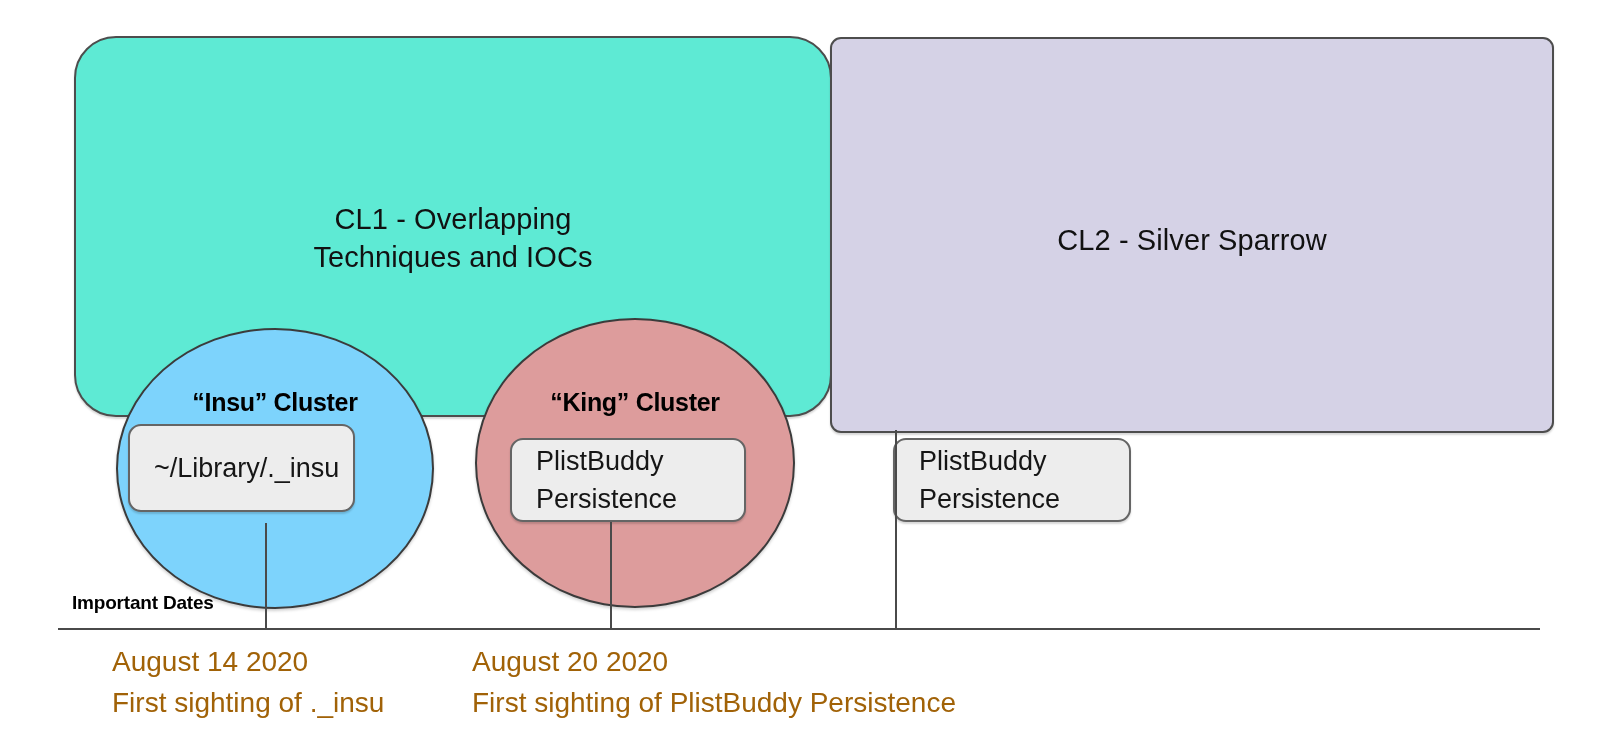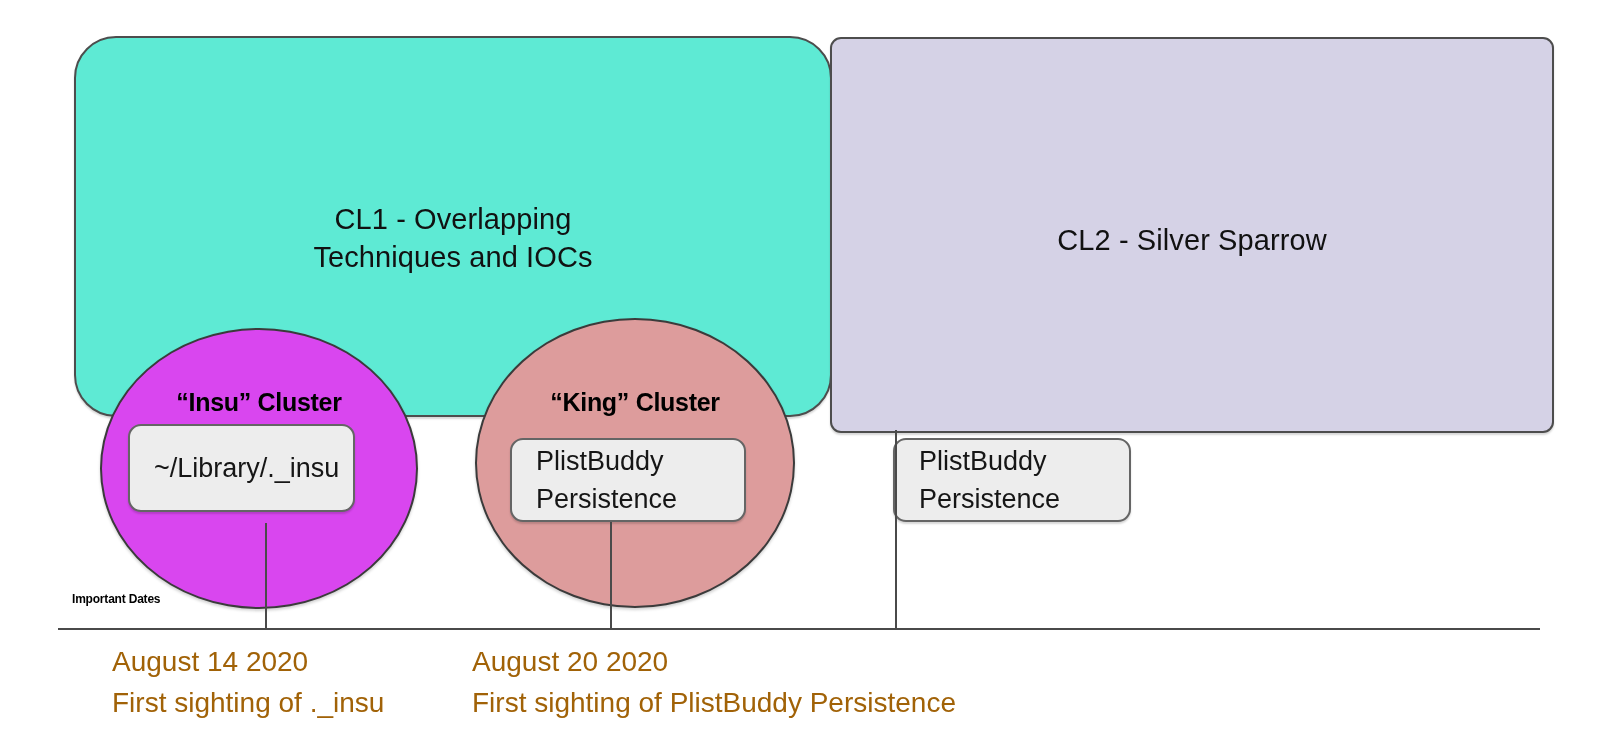--- a/index.html
+++ b/index.html
@@ -58,25 +58,25 @@
 
   
   .circle {
     position: absolute;
     border: 2px solid #3b3b3b;
     border-radius: 50%;
     box-sizing: border-box;
     box-shadow: 0 2px 3px rgba(0,0,0,0.18);
   }
   #insu-circle {
-    left: 100px;
+    left: 116px;
     top: 328px;
     width: 318px;
     height: 281px;
-    background: #d946ef;
+    background: #7dd3fc;
   }
   #king-circle {
     left: 475px;
     top: 318px;
     width: 320px;
     height: 290px;
     background: #dd9c9c;
   }
   .circle-title {
     position: absolute;
@@ -143,21 +143,21 @@
     left: 58px;
     top: 628px;
     width: 1482px;
     height: 0;
     border-top: 2px solid #4a4a4a;
   }
   #important-dates {
     position: absolute;
     left: 72px;
     top: 592px;
-    font-size: 12px;
+    font-size: 19px;
     font-weight: bold;
     letter-spacing: -0.2px;
     color: #000000;
   }
 
   .event {
     position: absolute;
     top: 642px;
     font-size: 28px;
     line-height: 1.45;

